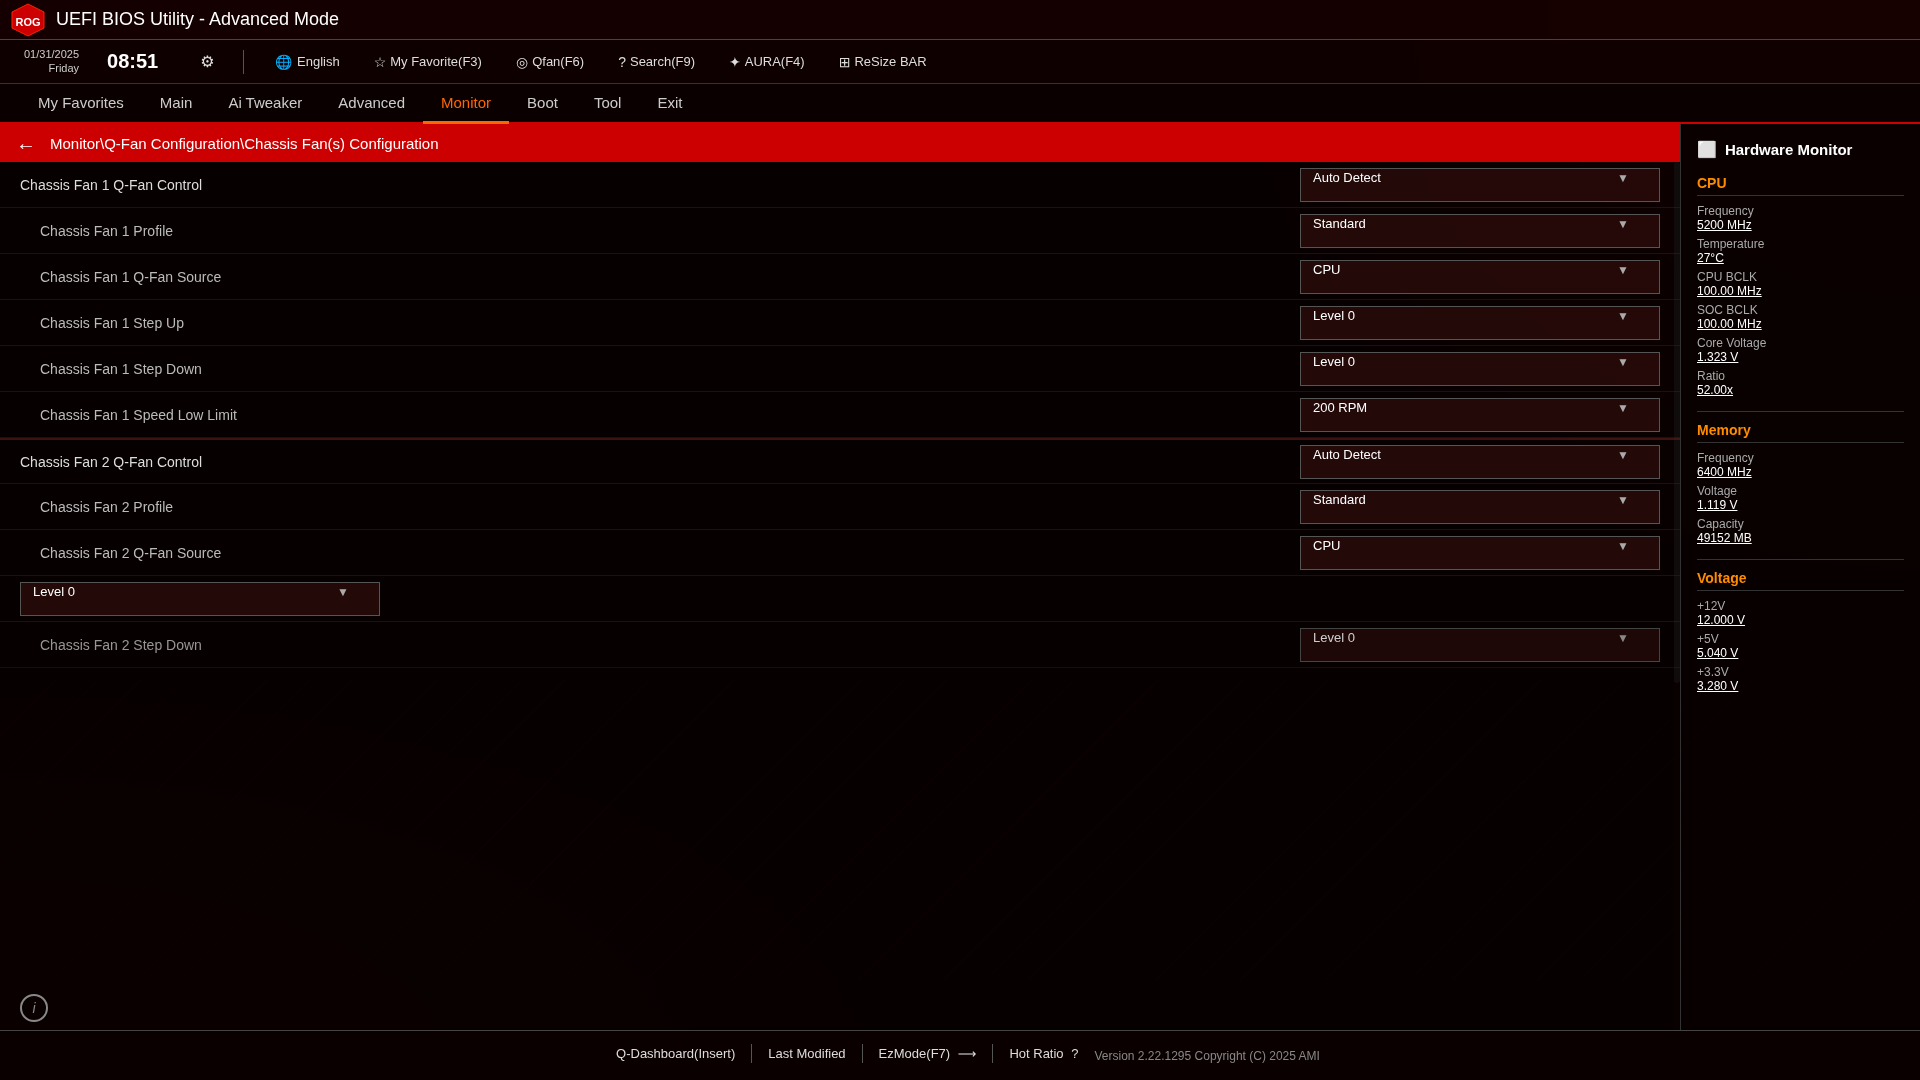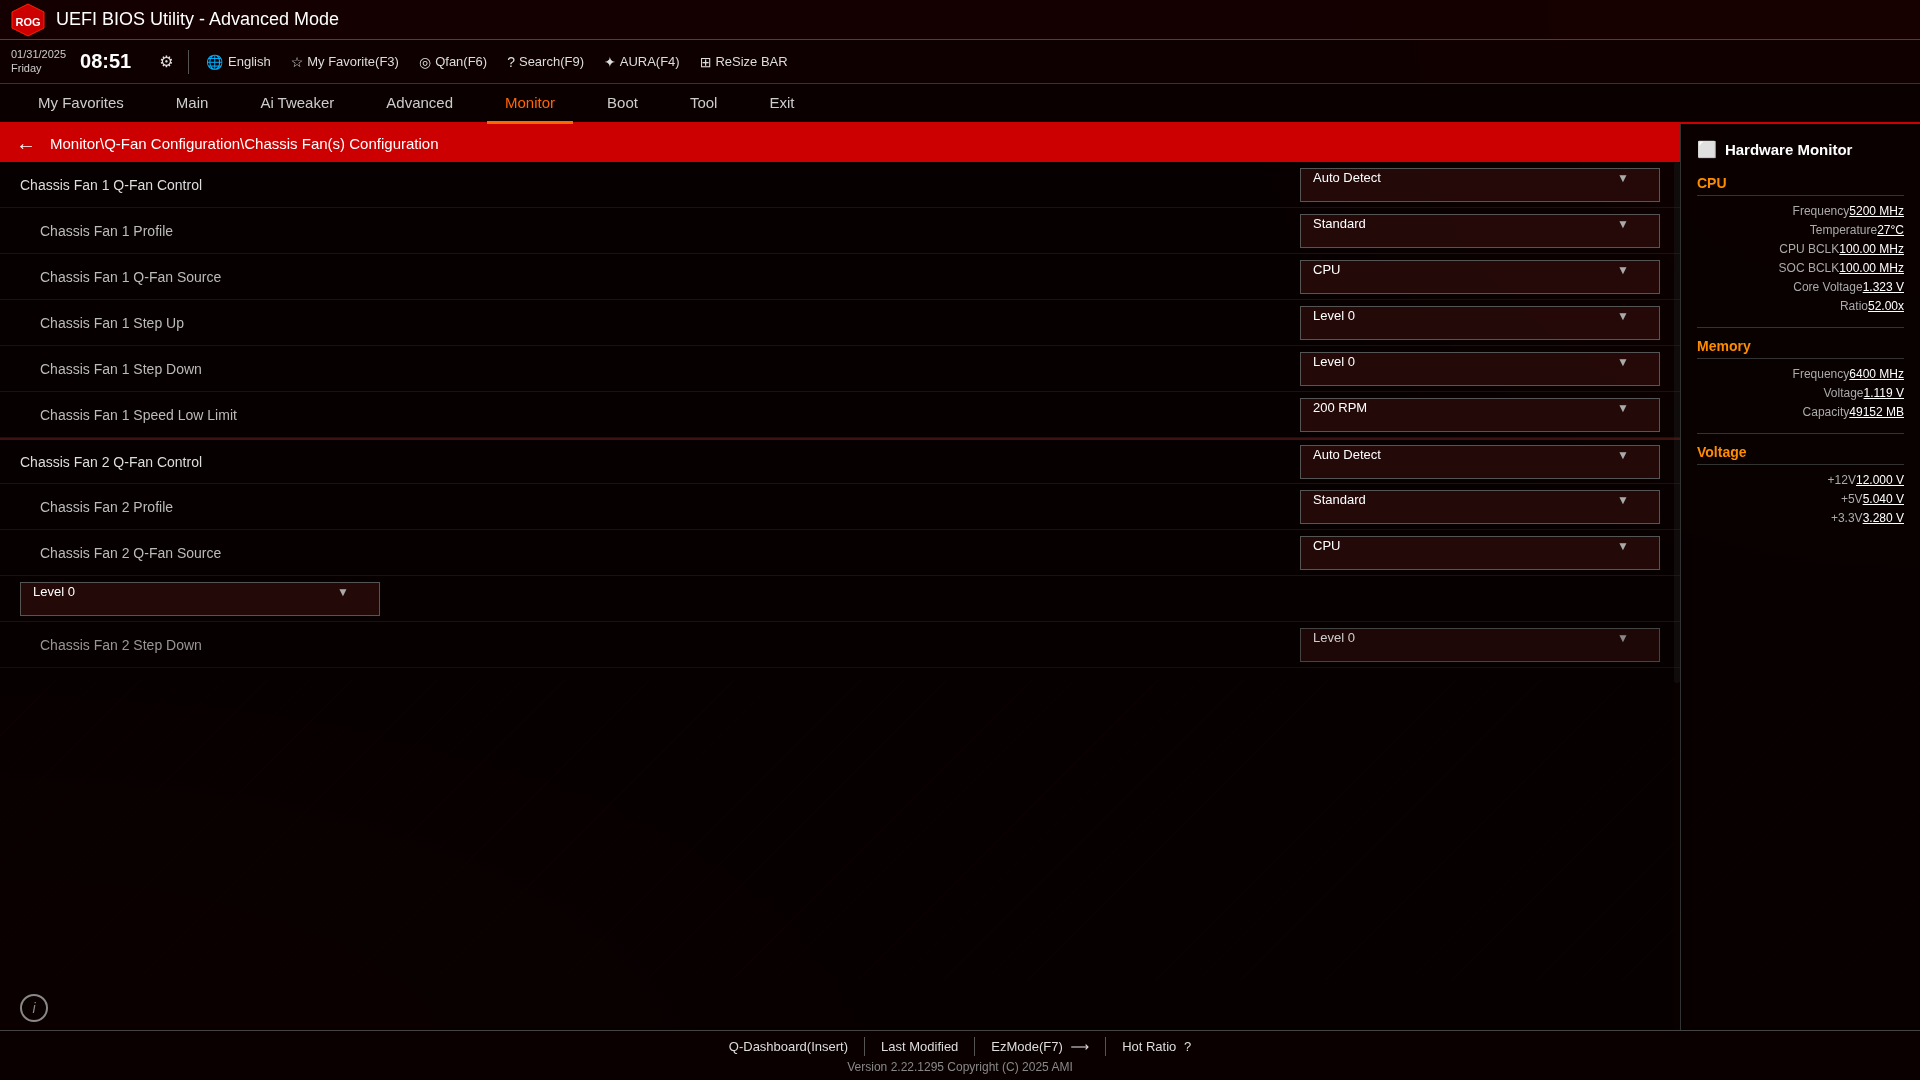--- a/index.html
+++ b/index.html
@@ -75,22 +75,23 @@
 
     
     .toolbar {
       position: relative;
       z-index: 10;
       display: flex;
       align-items: center;
       background: rgba(15,0,0,0.98);
       border-bottom: 1px solid #333;
       height: 44px;
-      padding: 0 11px;
-      gap: 4px;
+      padding: 0 24px;
+      gap: 18px;
+      text-align: right;
     }
     .toolbar-datetime {
       color: #ccc;
       font-size: 11px;
       margin-right: 10px;
       line-height: 1.2;
     }
     .toolbar-time {
       font-size: 20px;
       font-weight: bold;
@@ -127,21 +128,21 @@
     
     .nav-menu {
       position: relative;
       z-index: 10;
       display: flex;
       align-items: center;
       background: rgba(10,0,0,0.98);
       border-bottom: 2px solid #cc0000;
       height: 40px;
       padding: 0 20px;
-      gap: 16px;
+      gap: 0;
     }
     .nav-item {
       color: #ccc;
       font-size: 15px;
       padding: 0 18px;
       height: 40px;
       display: flex;
       align-items: center;
       cursor: pointer;
       border-bottom: 3px solid transparent;
@@ -261,22 +262,23 @@
     .sidebar-section-title {
       color: #ff8c00;
       font-size: 14px;
       font-weight: bold;
       margin-bottom: 8px;
       padding-bottom: 4px;
       border-bottom: 1px solid #333;
     }
     .sidebar-row {
       display: flex;
-      justify-content: flex-end;
+      justify-content: center;
       margin-bottom: 5px;
+      flex-direction: column;
     }
     .sidebar-key {
       color: #aaa;
       font-size: 12px;
     }
     .sidebar-val {
       color: #fff;
       font-size: 12px;
       font-weight: 500;
       text-decoration: underline;
@@ -312,21 +314,20 @@
     .footer {
       position: absolute;
       bottom: 0;
       left: 0;
       right: 0;
       z-index: 10;
       background: rgba(10,0,0,0.97);
       border-top: 1px solid #444;
       height: 50px;
       display: flex;
-      flex-direction: column;
       align-items: center;
       justify-content: center;
     }
     .footer-buttons {
       display: flex;
       align-items: center;
       gap: 0;
       margin-bottom: 4px;
     }
     .footer-btn {

